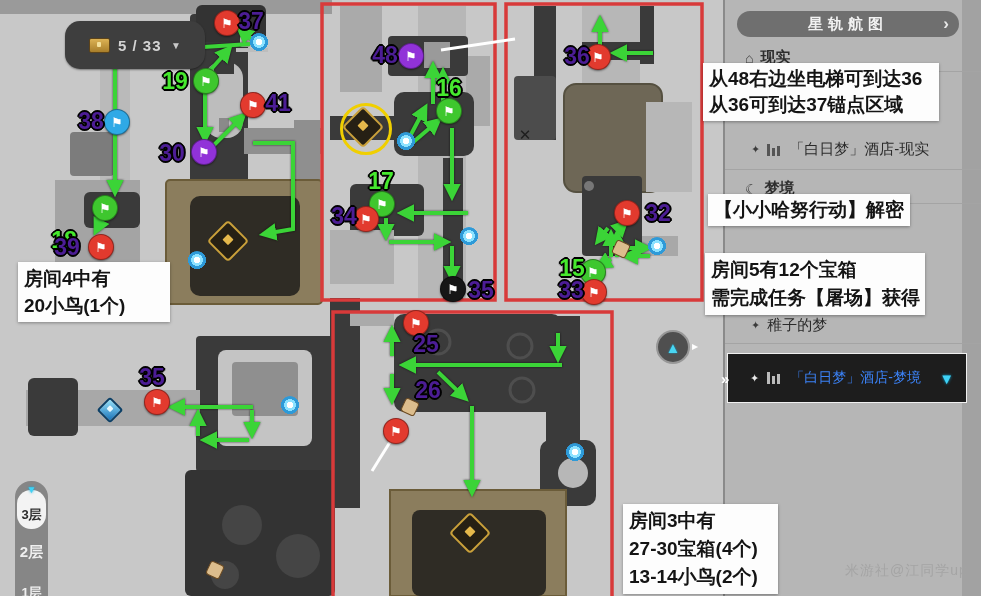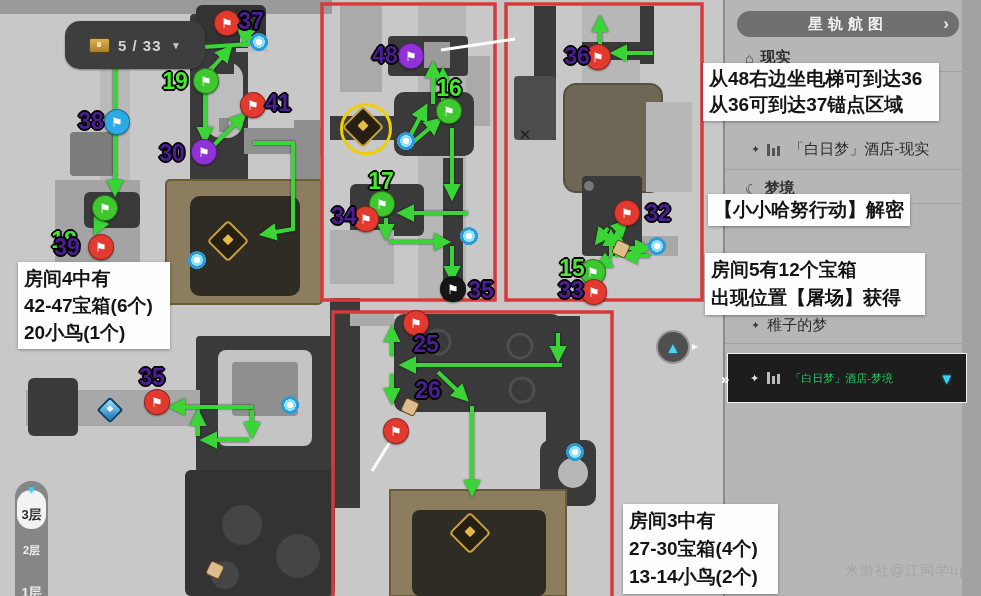--- a/index.html
+++ b/index.html
@@ -91,32 +91,32 @@
   #row-dream{top:174px;height:30px;}
   #row-child{top:308px;height:36px;}
   #row-selected{position:absolute;left:2px;top:353px;width:240px;height:50px;background:#1d1d1d;
     border:1px solid #f0f0f0;box-sizing:border-box;display:flex;align-items:center;gap:8px;padding-left:22px;z-index:8;}
   #row-selected .dbl{position:absolute;left:-7px;color:#fff;font-size:15px;font-weight:bold;}
   #row-selected .bullet{color:#e8e8e8;}
   #row-selected .skyline{background:
     linear-gradient(#bbb 0 0) 0 100%/3px 12px no-repeat,
     linear-gradient(#bbb 0 0) 5px 100%/3px 8px no-repeat,
     linear-gradient(#bbb 0 0) 10px 100%/3px 10px no-repeat;}
-  #row-selected .lbl{color:#22c55e;font-size:11px;}
+  #row-selected .lbl{color:#3b82f6;font-size:14px;}
   #row-selected .down{position:absolute;right:12px;color:#3fd2f5;font-size:15px;text-shadow:0 0 3px #0aa6d8;}
 
   
   #floorsel{position:absolute;left:15px;top:481px;width:33px;height:115px;z-index:10;
     background:rgba(118,118,118,.8);border-radius:16px 16px 0 0;}
   #floorsel .pill{position:absolute;left:2px;top:9px;width:29px;height:39px;background:#f3f3f3;border-radius:14px;
     display:flex;align-items:flex-end;justify-content:center;padding-bottom:5px;box-sizing:border-box;
     color:#2e2e2e;font-size:13px;font-weight:bold;}
   #floorsel .up{position:absolute;left:50%;top:3px;transform:translateX(-50%);color:#3fd2f5;font-size:10px;
     text-shadow:0 0 3px #0aa6d8;z-index:2;}
-  #floorsel .f2{position:absolute;left:0;top:62px;width:33px;text-align:center;color:#efefef;font-size:11px;font-weight:bold;}
+  #floorsel .f2{position:absolute;left:0;top:62px;width:33px;text-align:center;color:#efefef;font-size:15px;font-weight:bold;}
   #floorsel .f1{position:absolute;left:0;top:103px;width:33px;text-align:center;color:#efefef;font-size:13px;font-weight:bold;}
 
   
   #compass{position:absolute;left:656px;top:330px;width:34px;height:34px;border-radius:50%;background:#4f4f4f;
     border:2px solid #979797;box-sizing:border-box;display:flex;align-items:center;justify-content:center;z-index:6;}
   #compass .tri{color:#49d6f2;font-size:15px;line-height:1;text-shadow:0 0 2px #0aa6d8;}
   #compass-side{position:absolute;left:692px;top:339px;color:#fff;font-size:12px;z-index:6;}
   #watermark{position:absolute;left:845px;top:562px;width:130px;color:#a3a3a3;font-size:14px;z-index:9;
     letter-spacing:1px;opacity:.9;white-space:nowrap;}
 </style>
@@ -396,25 +396,24 @@
 
   <div class="note" id="note-elevator-route">
     <div>从48右边坐电梯可到达36</div>
     <div>从36可到达37锚点区域</div>
   </div>
   <div class="note" id="note-32-33">
     <div>【小小哈努行动】解密</div>
   </div>
   <div class="note" id="note-room5">
     <div>房间5有12个宝箱</div>
-    <div>出现位置【屠场】获得</div>
+    <div>需完成任务【屠场】获得</div>
   </div>
   <div class="note" id="note-room4">
     <div>房间4中有</div>
-    <div>42-47宝箱(6个)</div>
     <div>20小鸟(1个)</div>
   </div>
   <div class="note" id="note-room3">
     <div>房间3中有</div>
     <div>27-30宝箱(4个)</div>
     <div>13-14小鸟(2个)</div>
   </div>
 
   <div id="counter">
     <span class="chest"></span>

